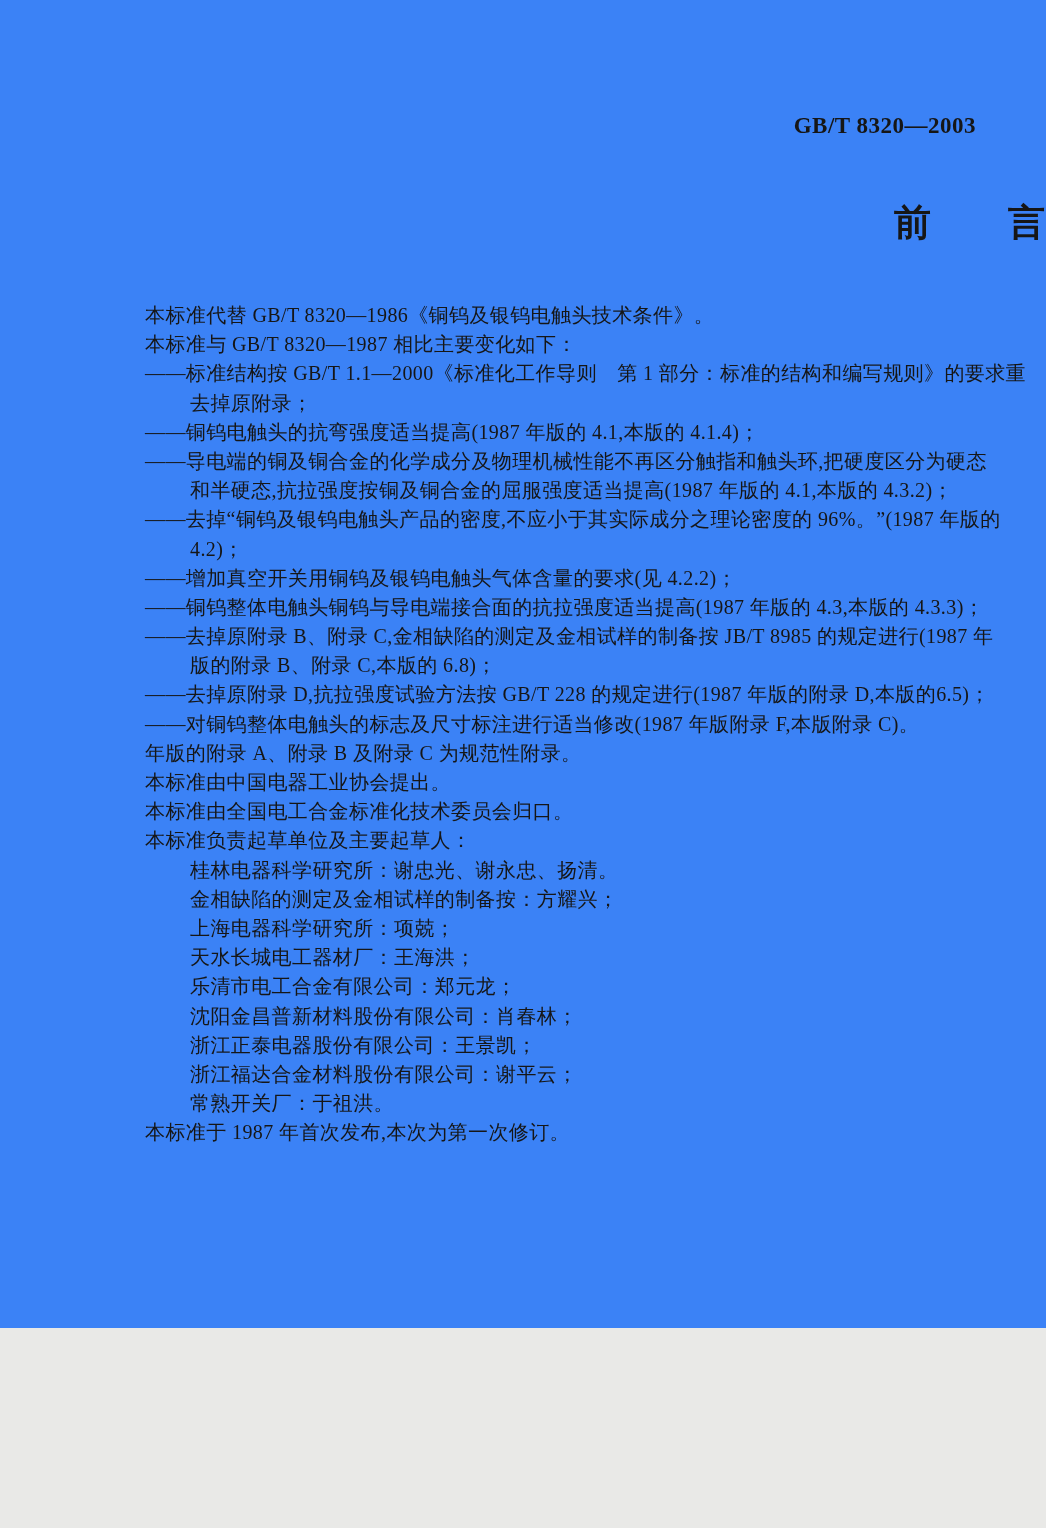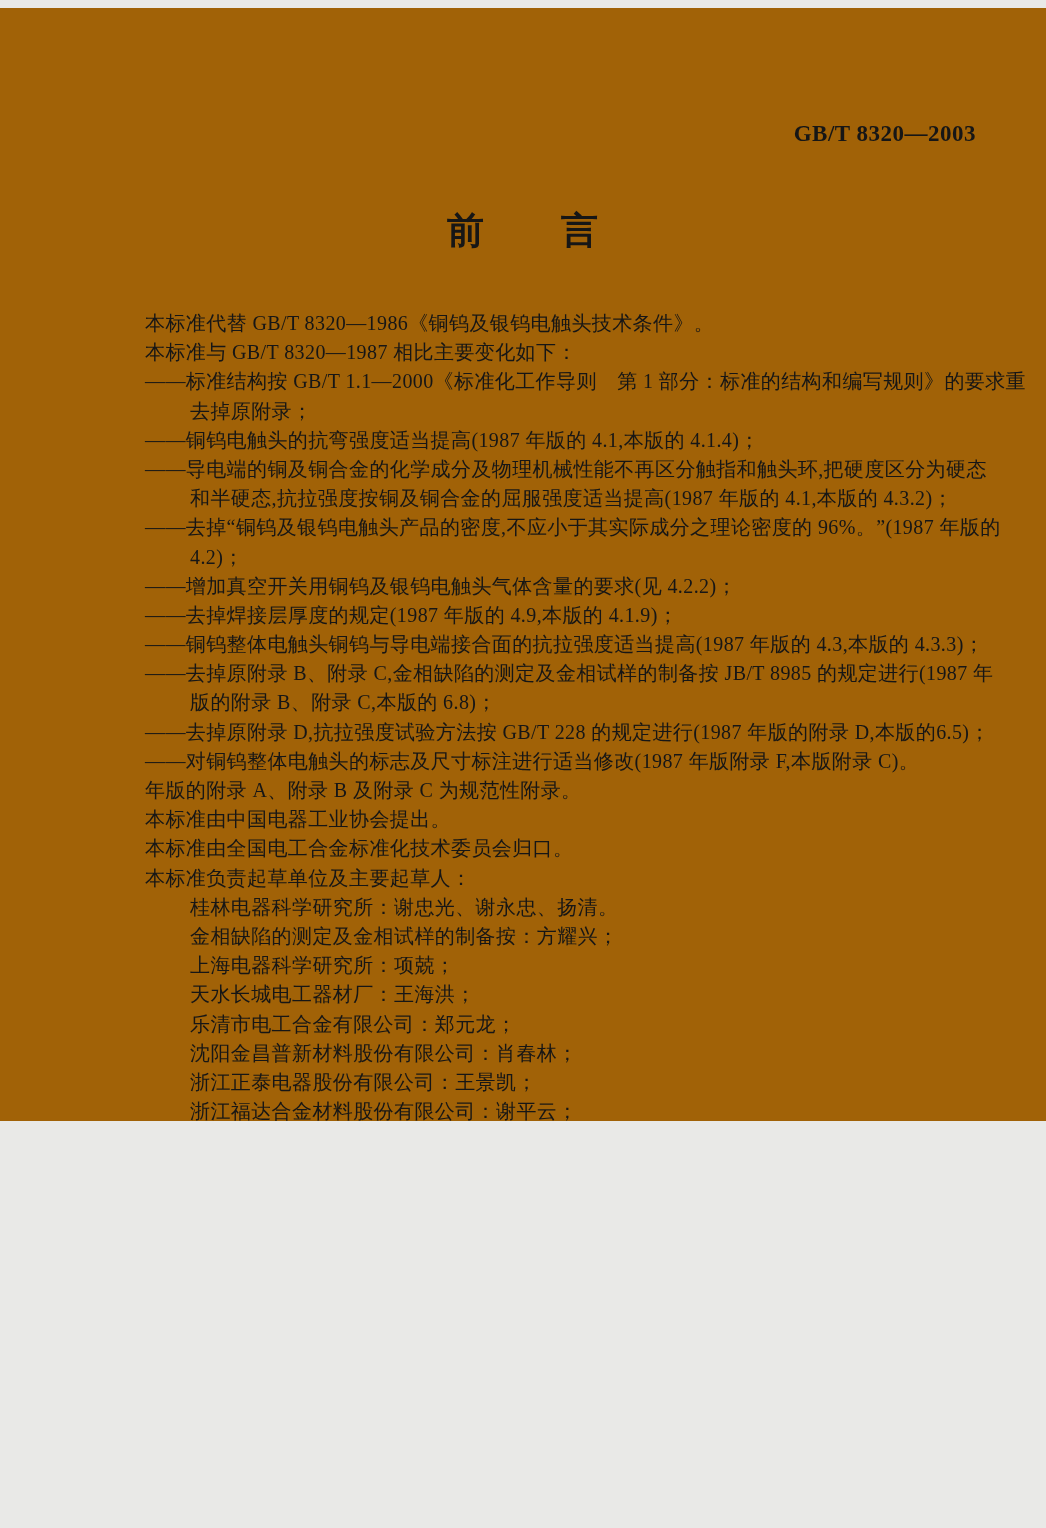--- a/index.html
+++ b/index.html
@@ -3,42 +3,42 @@
 <meta charset="utf-8">
 <style>
   html, body {
     margin: 0;
     padding: 0;
     background: #e9e9e7;
   }
   .page {
     position: relative;
     width: 1046px;
-    height: 1113px;
-    margin: 8px auto;
-    background: #a16207;
+    height: 1328px;
+    margin: 0 auto;
+    background: #3b82f6;
     color: #161616;
     overflow: hidden;
   }
   .std-number {
     position: absolute;
     top: 113px;
     right: 70px;
     font-family: "Liberation Serif", "DejaVu Serif", serif;
     font-weight: bold;
     font-size: 23px;
     letter-spacing: 0.5px;
   }
   .doc-title {
     position: absolute;
     top: 198px;
     left: 0;
     width: 100%;
     margin: 0;
-    text-align: center;
+    text-align: right;
     font-family: "DejaVu Sans", "Liberation Sans", sans-serif;
     font-weight: bold;
     font-size: 37px;
     letter-spacing: 1px;
   }
   .foreword-body {
     position: absolute;
     top: 301px;
     left: 145px;
     width: 870px;
@@ -70,21 +70,20 @@
       <div class="line">本标准代替 GB/T 8320—1986《铜钨及银钨电触头技术条件》。</div>
       <div class="line">本标准与 GB/T 8320—1987 相比主要变化如下：</div>
       <div class="line">——标准结构按 GB/T 1.1—2000《标准化工作导则　第 1 部分：标准的结构和编写规则》的要求重</div>
       <div class="line indent">去掉原附录；</div>
       <div class="line">——铜钨电触头的抗弯强度适当提高(1987 年版的 4.1,本版的 4.1.4)；</div>
       <div class="line">——导电端的铜及铜合金的化学成分及物理机械性能不再区分触指和触头环,把硬度区分为硬态</div>
       <div class="line indent">和半硬态,抗拉强度按铜及铜合金的屈服强度适当提高(1987 年版的 4.1,本版的 4.3.2)；</div>
       <div class="line">——去掉“铜钨及银钨电触头产品的密度,不应小于其实际成分之理论密度的 96%。”(1987 年版的</div>
       <div class="line indent">4.2)；</div>
       <div class="line">——增加真空开关用铜钨及银钨电触头气体含量的要求(见 4.2.2)；</div>
-      <div class="line">——去掉焊接层厚度的规定(1987 年版的 4.9,本版的 4.1.9)；</div>
       <div class="line">——铜钨整体电触头铜钨与导电端接合面的抗拉强度适当提高(1987 年版的 4.3,本版的 4.3.3)；</div>
       <div class="line">——去掉原附录 B、附录 C,金相缺陷的测定及金相试样的制备按 JB/T 8985 的规定进行(1987 年</div>
       <div class="line indent">版的附录 B、附录 C,本版的 6.8)；</div>
       <div class="line">——去掉原附录 D,抗拉强度试验方法按 GB/T 228 的规定进行(1987 年版的附录 D,本版的6.5)；</div>
       <div class="line">——对铜钨整体电触头的标志及尺寸标注进行适当修改(1987 年版附录 F,本版附录 C)。</div>
       <div class="line">年版的附录 A、附录 B 及附录 C 为规范性附录。</div>
       <div class="line">本标准由中国电器工业协会提出。</div>
       <div class="line">本标准由全国电工合金标准化技术委员会归口。</div>
       <div class="line">本标准负责起草单位及主要起草人：</div>
       <div class="line indent">桂林电器科学研究所：谢忠光、谢永忠、扬清。</div>

